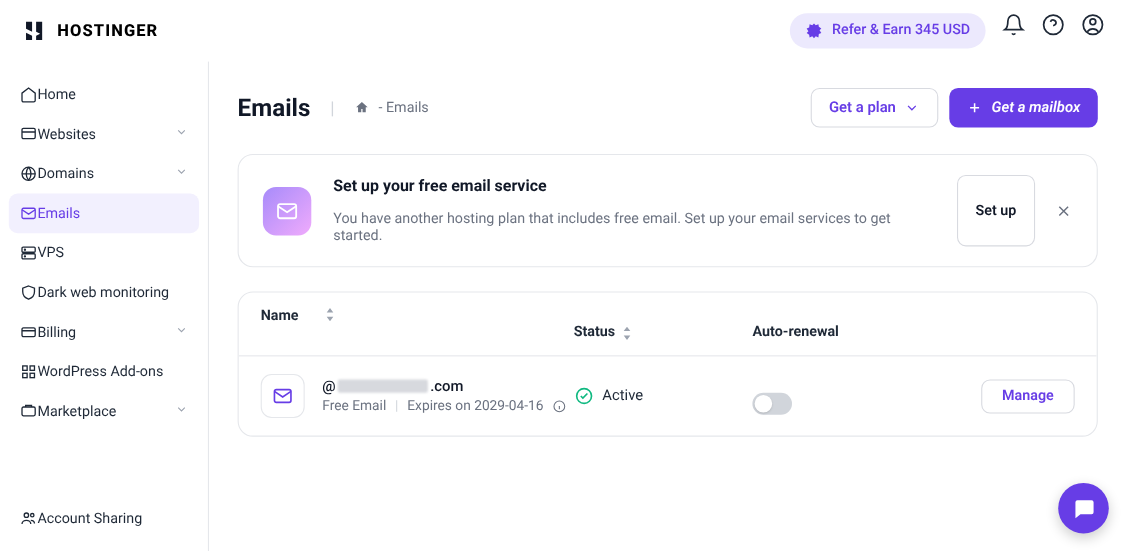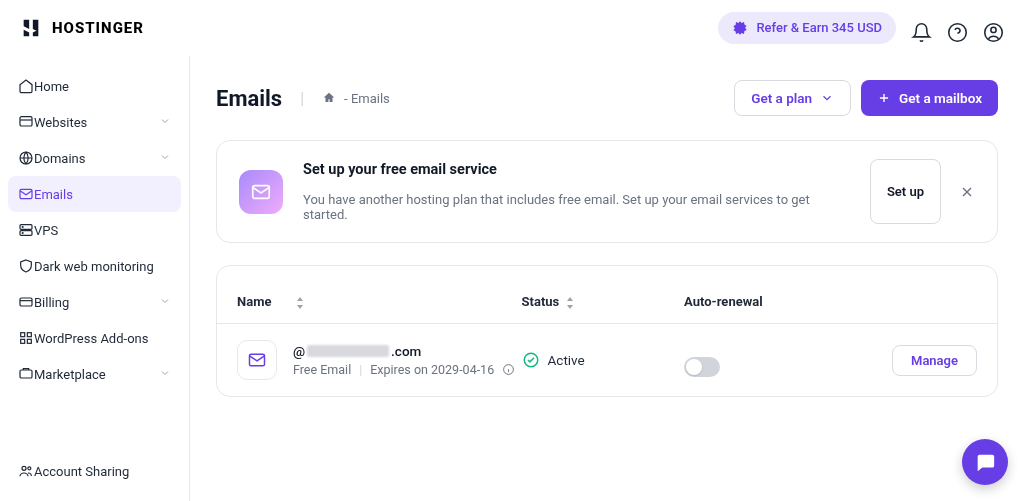--- a/index.html
+++ b/index.html
@@ -1,56 +1,56 @@
 <!DOCTYPE html>
 <html><head>
   <meta charset="utf-8">
   <style>
     * { margin: 0; padding: 0; box-sizing: border-box; font-family: -apple-system, BlinkMacSystemFont, 'Segoe UI', Roboto, sans-serif; }
     body { width: 1024px; height: 501px; background: #fff; overflow: hidden; position: relative; }
     
     .header { height: 56px; display: flex; align-items: center; justify-content: space-between; padding: 11px 20px; border-bottom: 1px solid transparent; }
     .logo { display: flex; align-items: center; gap: 10px; font-weight: 800; letter-spacing: 1px; font-size: 15px; }
     .logo-icon { width: 22px; height: 22px; display: flex; align-items: center; justify-content: center; }
-    .header-right { display: flex; align-items: flex-end; gap: 14px; }
+    .header-right { display: flex; align-items: flex-start; gap: 14px; }
     .refer-pill { background: #ece9fd; color: #673de6; padding: 8px 14px; border-radius: 18px; display: flex; align-items: center; gap: 8px; font-size: 13px; font-weight: 500; }
     .header-icon { width: 22px; height: 22px; display: flex; align-items: center; justify-content: center; color: #1f2937; }
     
     .container { display: flex; height: calc(501px - 56px); }
     .sidebar { width: 190px; padding: 12px 8px; border-right: 1px solid #e5e7eb; display: flex; flex-direction: column; }
     .sidebar-inner { flex: 1; }
     .nav-item { display: flex; align-items: center; padding: 10px 10px; border-radius: 8px; font-size: 13px; color: #1f2937; cursor: pointer; }
     .nav-item.active { background: #f2f0fe; color: #673de6; }
     .nav-item .nav-icon { width: 16px; height: 16px; display: flex; align-items: center; justify-content: center; flex-shrink: 0; }
     .nav-item .label { flex: 1; }
     .nav-item .chev { color: #9ca3af; }
     .sidebar-bottom { margin-top: auto; }
     
     .main { flex: 1; padding: 24px 26px; background: #fff; overflow: auto; }
     .page-header { display: flex; align-items: center; justify-content: space-between; margin-bottom: 24px; }
     .page-left { display: flex; align-items: center; gap: 18px; }
     .page-title { font-size: 22px; font-weight: 700; color: #111827; }
     .breadcrumb { display: flex; align-items: flex-start; gap: 8px; font-size: 13px; color: #6b7280; }
     .page-right { display: flex; align-items: center; gap: 10px; justify-content: space-between; }
     .btn-outline { border: 1px solid #d8dae0; background: #fff; color: #673de6; padding: 9px 16px; border-radius: 8px; font-size: 13.5px; font-weight: 600; display: flex; align-items: center; gap: 8px; cursor: pointer; }
-    .btn-primary { border: none; background: #673de6; color: #fff; padding: 10px 16px; border-radius: 8px; font-size: 13.5px; font-weight: 600; display: flex; align-items: center; gap: 8px; cursor: pointer; }
+    .btn-primary { border: none; background: #673de6; color: #fff; padding: 10px 16px; border-radius: 8px; font-size: 13.5px; font-weight: 600; display: flex; align-items: center; gap: 8px; cursor: pointer; font-style: italic; }
     
     .card { border: 1px solid #e5e7eb; border-radius: 14px; overflow: hidden; }
     .setup-card { display: flex; align-items: center; gap: 20px; padding: 18px 22px; margin-bottom: 22px; }
     .setup-icon { width: 44px; height: 44px; border-radius: 12px; background: linear-gradient(135deg, #a78bfa, #f0abfc); display: flex; align-items: center; justify-content: center; color: #fff; flex-shrink: 0; }
     .setup-text { flex: 1; }
     .setup-title { font-size: 14.5px; font-weight: 700; color: #111827; margin-bottom: 14px; }
     .setup-desc { font-size: 13px; color: #6b7280; }
     .setup-right { display: flex; align-items: center; gap: 18px; }
     .btn-setup { border: 1px solid #d8dae0; background: #fff; color: #111827; padding: 24px 16px; border-radius: 8px; font-size: 13px; font-weight: 600; cursor: pointer; }
     .close-btn { color: #6b7280; cursor: pointer; display: flex; }
     
     .table-card { }
     .table-head { display: flex; padding: 14px 20px; font-size: 13px; font-weight: 700; color: #1f2937; border-bottom: 1px solid #e5e7eb; }
-    .col-name { flex: 1.4; display: flex; align-items: flex-end; gap: 24px; }
+    .col-name { flex: 1.4; display: flex; align-items: flex-start; gap: 24px; }
     .col-status { flex: 0.8; display: flex; align-items: flex-end; gap: 6px; }
     .col-renewal { flex: 0.9; margin-top: 14px; }
     .col-action { width: 110px; }
     .sort-icon { color: #9ca3af; display: inline-flex; }
     
     .table-row { display: flex; align-items: center; padding: 16px 20px; }
     .row-name { display: flex; align-items: center; gap: 16px; }
     .email-icon-box { width: 40px; height: 40px; border-radius: 10px; border: 1px solid #e5e7eb; display: flex; align-items: center; justify-content: center; color: #673de6; }
     .name-texts { display: flex; flex-direction: column; gap: 3px; }
     .domain-line { font-size: 13.5px; color: #111827; font-weight: 500; display: flex; align-items: center; gap: 2px; }

